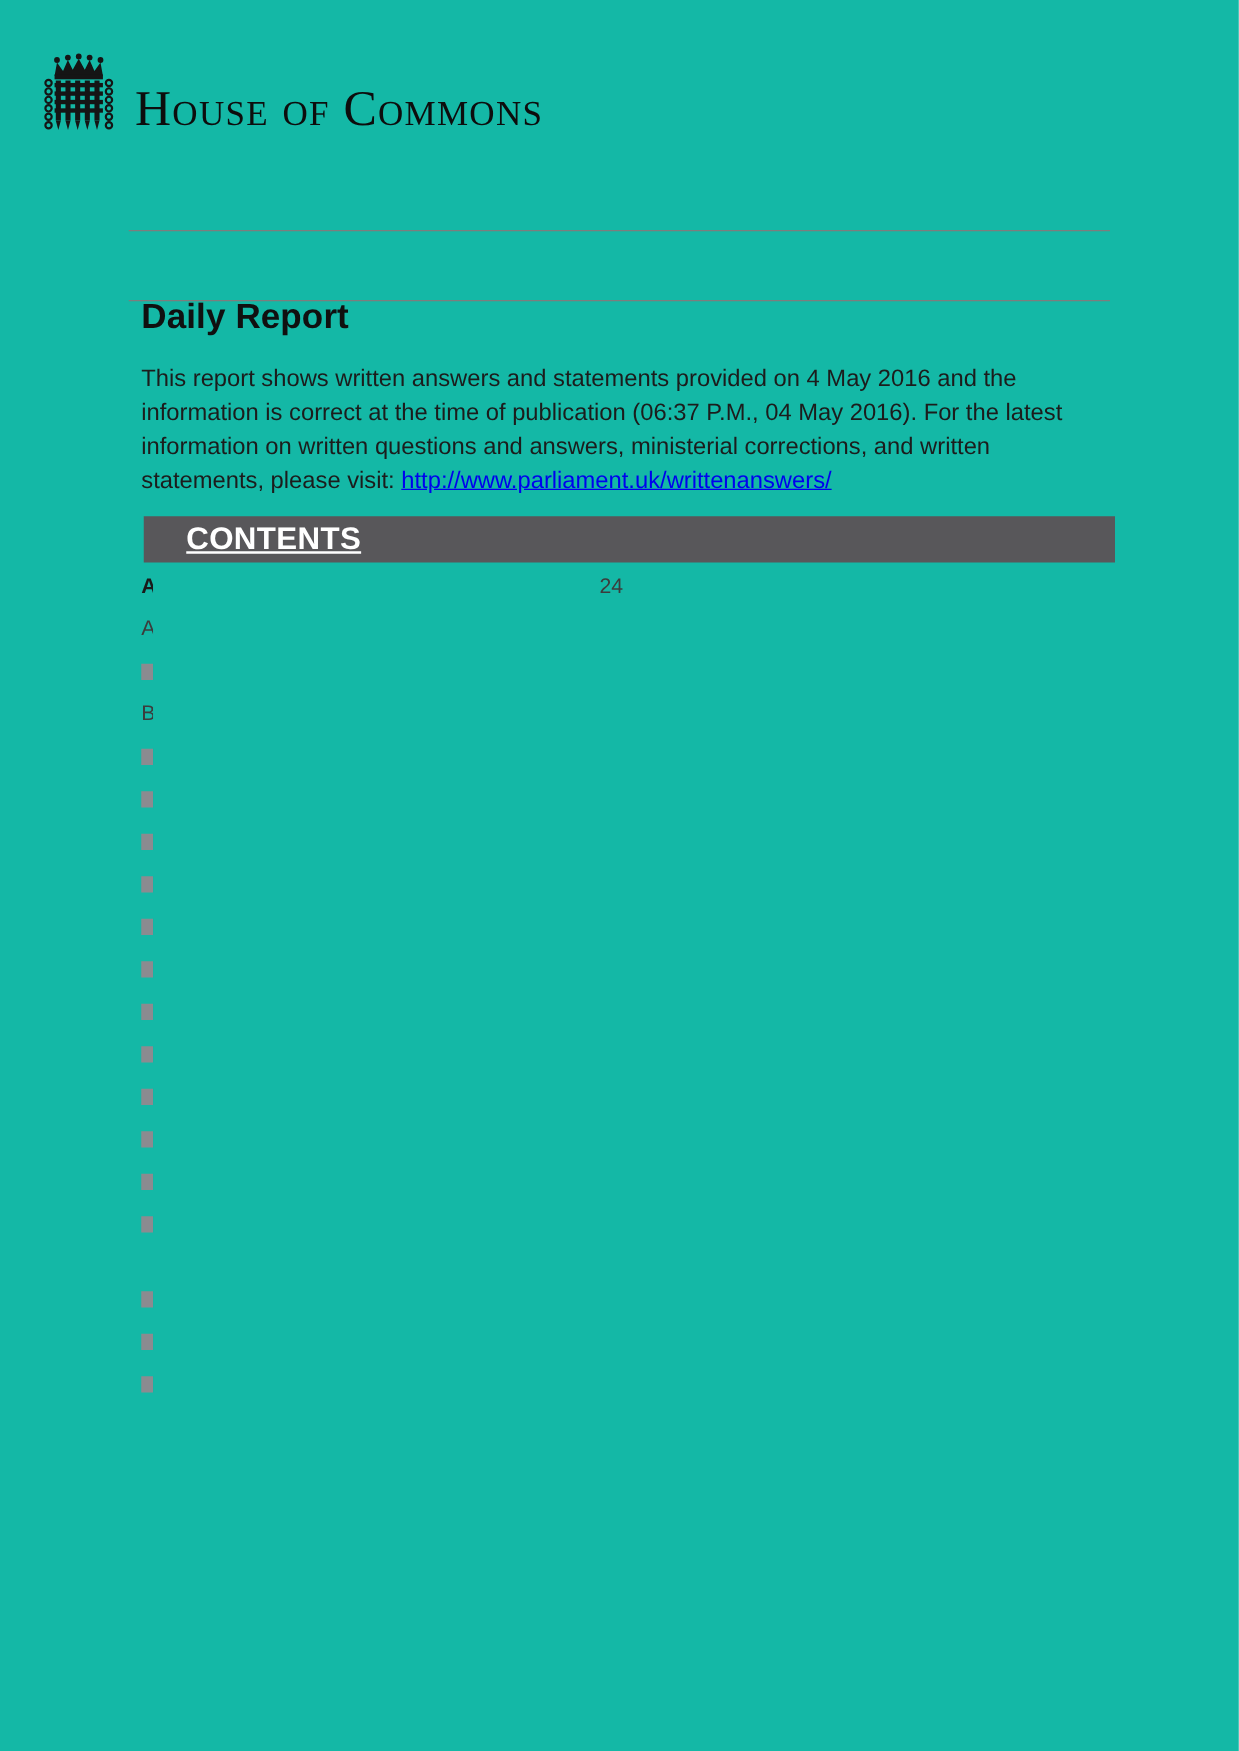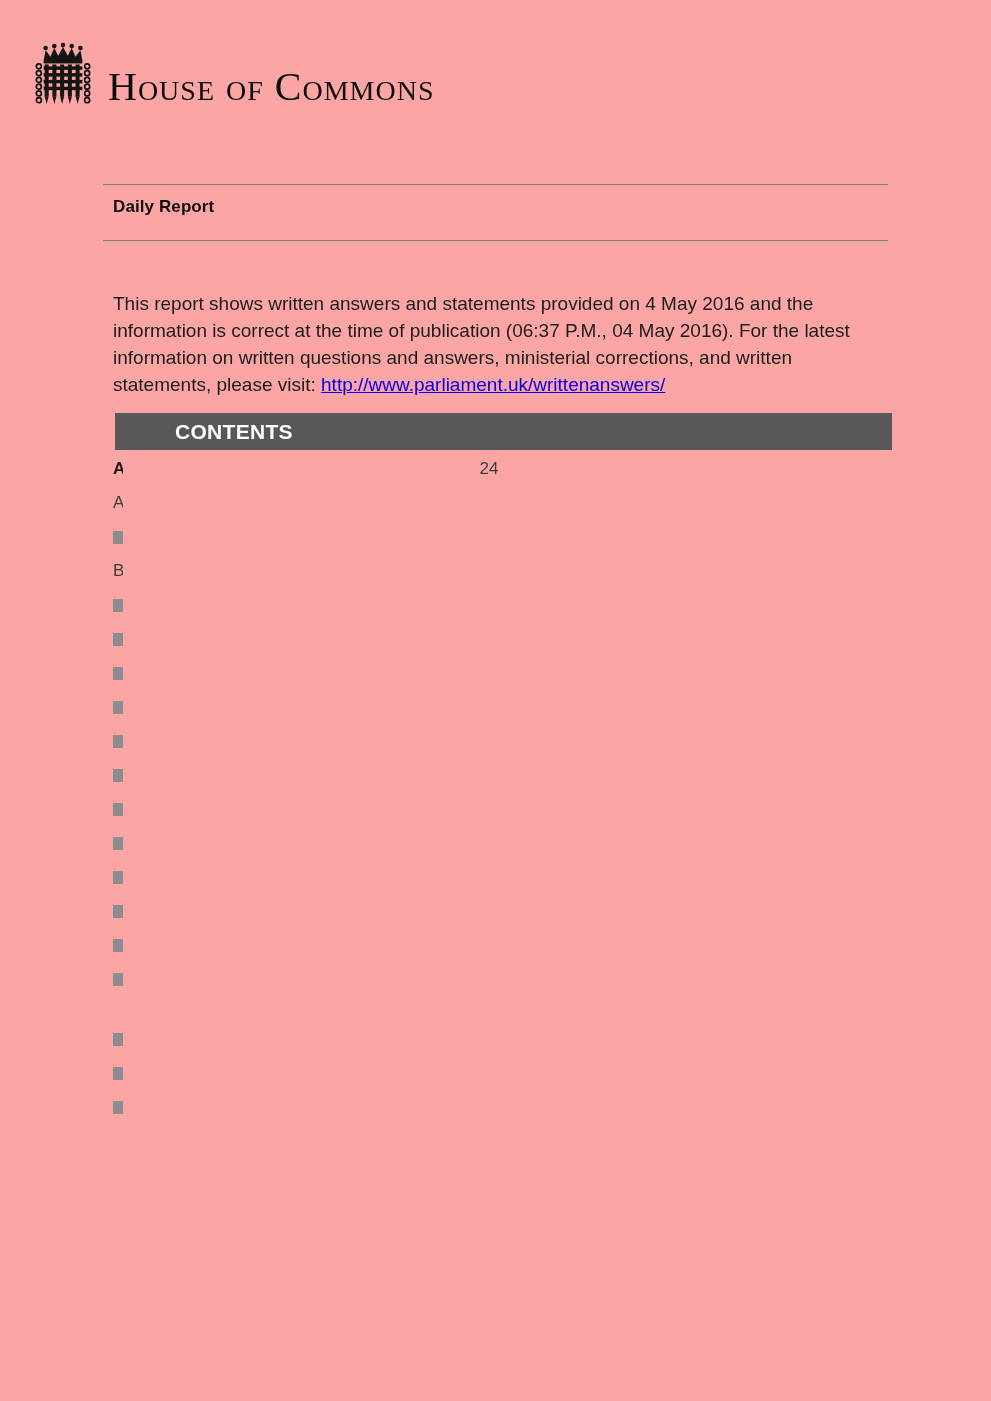--- a/index.html
+++ b/index.html
@@ -3,21 +3,21 @@
 <meta charset="utf-8">
 <style>
   * { margin: 0; padding: 0; box-sizing: border-box; }
   html, body { background: #ffffff; }
   body {
     width: 991px; height: 1401px;
     font-family: "Liberation Sans", sans-serif;
     position: relative;
     overflow: hidden;
   }
-  .page { position: absolute; inset: 0; background: #fca5a5; }
+  .page { position: absolute; inset: 0; background: #14b8a6; }
 
   
   .masthead {
     position: absolute; top: 42px; left: 34px;
     display: flex; align-items: center; gap: 16px;
   }
   .logo-icon { display: inline-block; width: 58px; height: 70px; }
   .logo-text {
     font-family: "Liberation Serif", serif;
     font-variant: small-caps;
@@ -35,40 +35,41 @@
   }
   .rule-1 { top: 184px; }
   .rule-2 { top: 240px; }
 
   
   .doc-header {
     position: absolute; top: 197px; left: 113px; width: 765px;
     display: flex; justify-content: space-between; align-items: baseline;
   }
   .doc-title, .doc-date {
-    font-size: 17px; font-weight: bold; color: #101010;
+    font-size: 28px; font-weight: bold; color: #101010;
     letter-spacing: 0.1px;
+    margin-top: 40px;
   }
 
   
   .intro {
     position: absolute; top: 290px; left: 113px; width: 762px;
     font-size: 19px; line-height: 27px; color: #1c1c1c;
   }
   .intro a.link { color: #0000ee; text-decoration: underline; cursor: pointer; }
 
   
   .contents-bar {
     position: absolute; top: 413px; left: 115px; width: 777px; height: 37px;
     background: #58575a;
     display: flex; align-items: center;
   }
   .contents-bar span {
-    color: #ffffff; font-weight: bold; font-size: 21px;
-    padding-left: 60px; letter-spacing: 0.3px;
+    color: #ffffff; font-weight: bold; font-size: 25px;
+    padding-left: 34px; letter-spacing: 0.3px; text-decoration: underline;
   }
 
   
   .toc {
     position: absolute; top: 456px; left: 113px; width: 742px;
     display: flex;
   }
   .toc-col { width: 330px; flex: none; }
   .toc-col-right { margin-left: 84px; width: 328px; }
 

